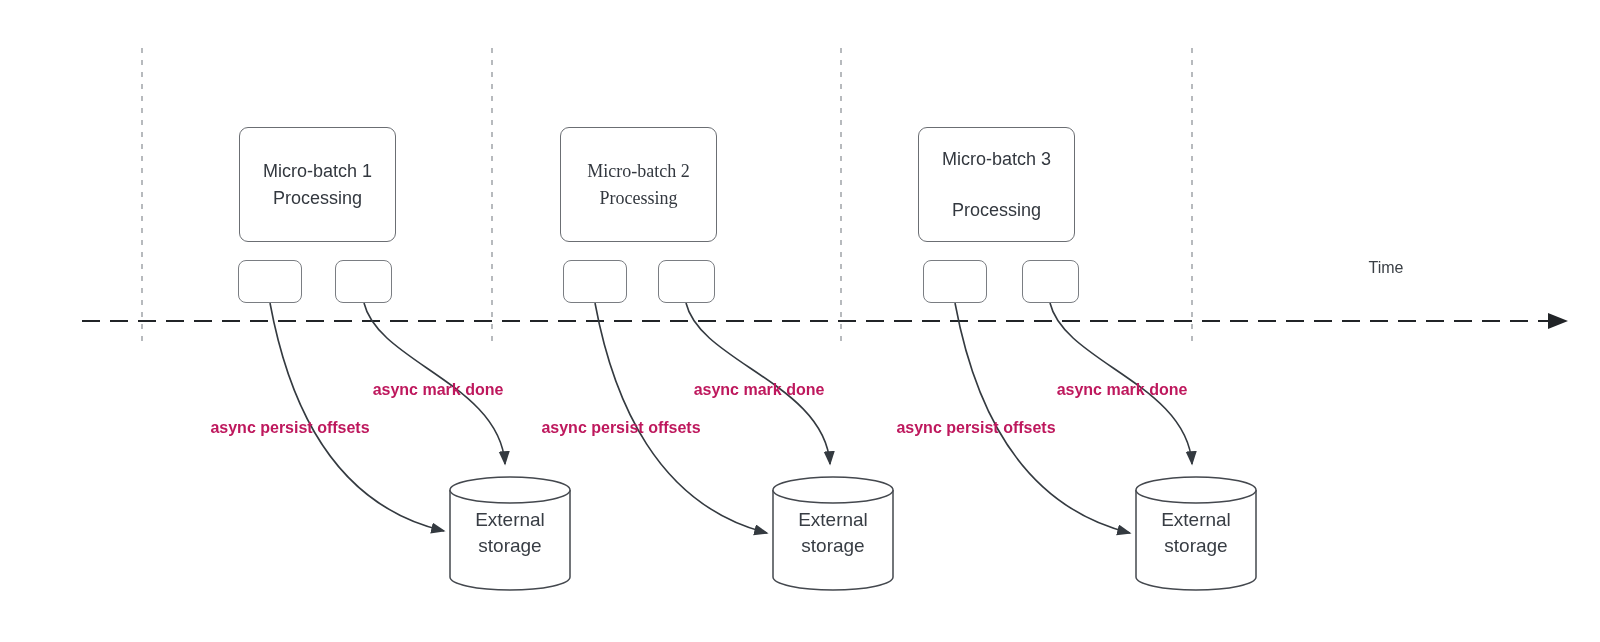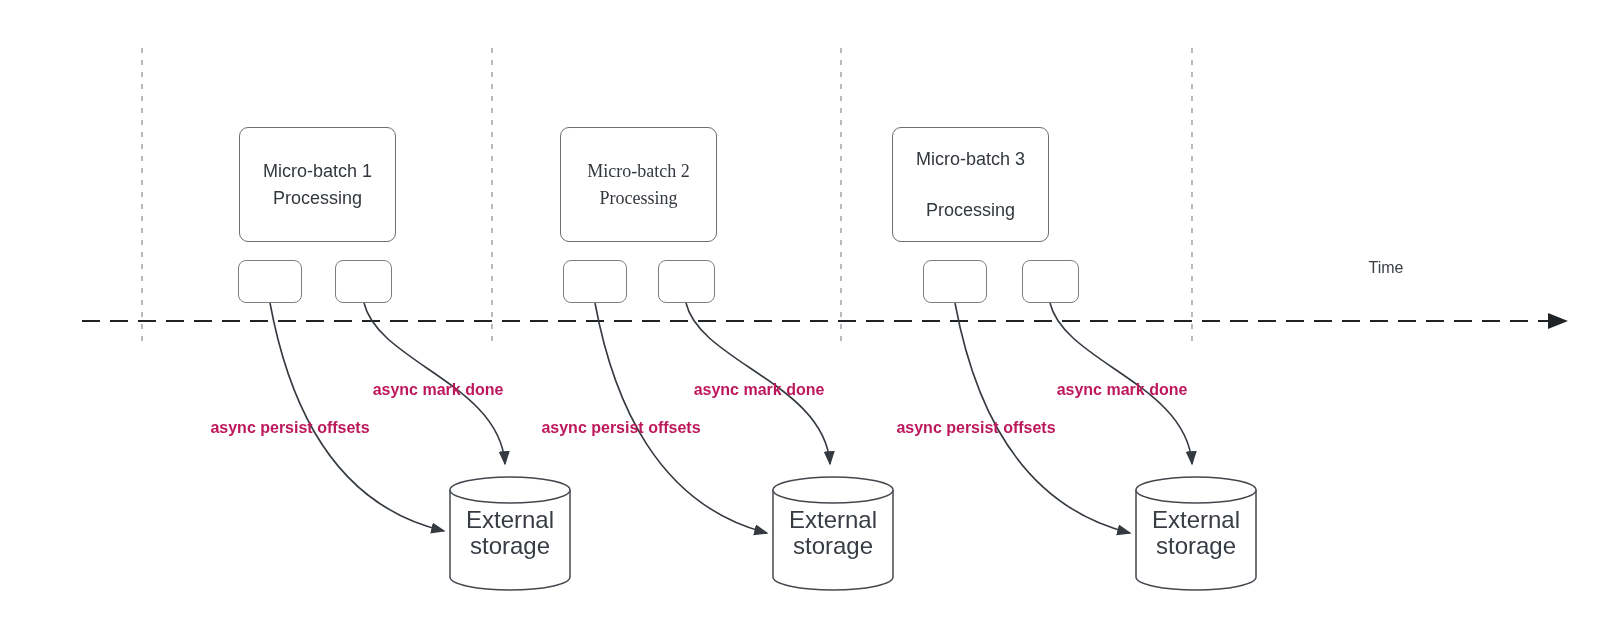--- a/index.html
+++ b/index.html
@@ -50,21 +50,21 @@
     font-weight: bold;
     color: #be185d;
     white-space: nowrap;
   }
   .storage-label {
     position: absolute;
     width: 124px;
     top: 507px;
     transform: translateX(-50%);
     text-align: center;
-    font-size: 24px;
+    font-size: 19px;
     line-height: 26px;
     color: #383d44;
   }
   .time-label {
     position: absolute;
     left: 1386px;
     top: 259px;
     transform: translateX(-50%);
     font-size: 16px;
     color: #3a3f45;
@@ -134,21 +134,21 @@
   </div>
   <div class="commit-box left" style="left:563px;"></div>
   <div class="commit-box right" style="left:658px;"></div>
   <div class="arrow-label" style="left:621px; top:419px;">async persist offsets</div>
   <div class="arrow-label" style="left:759px; top:381px;">async mark done</div>
   <div class="storage-label" style="left:833px;">
     <div>External</div>
     <div>storage</div>
   </div>
 
-  <div class="batch-box" style="left:892px; top:127px;gap:24px;">
+  <div class="batch-box" style="left:918px; top:127px;gap:24px;">
     <div>Micro-batch 3</div>
     <div>Processing</div>
   </div>
   <div class="commit-box left" style="left:923px;"></div>
   <div class="commit-box right" style="left:1022px;"></div>
   <div class="arrow-label" style="left:976px; top:419px;">async persist offsets</div>
   <div class="arrow-label" style="left:1122px; top:381px;">async mark done</div>
   <div class="storage-label" style="left:1196px;">
     <div>External</div>
     <div>storage</div>

